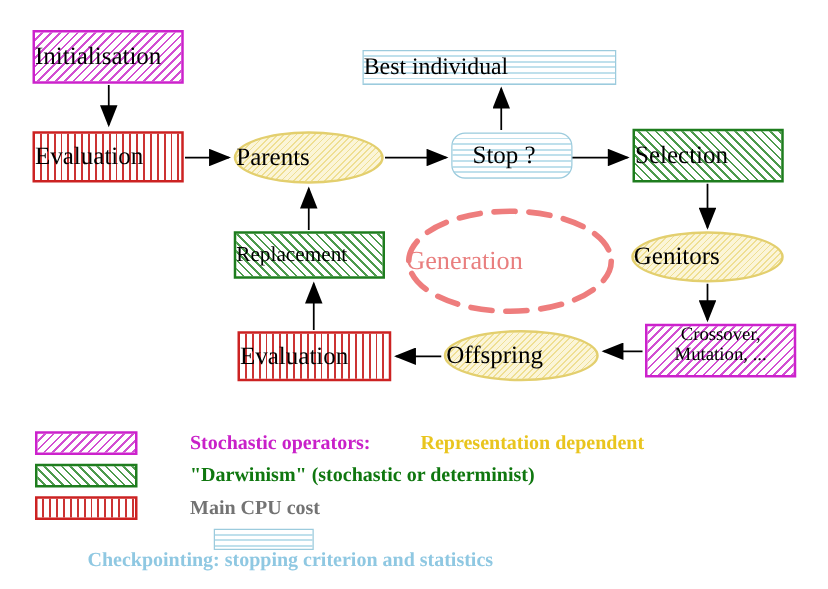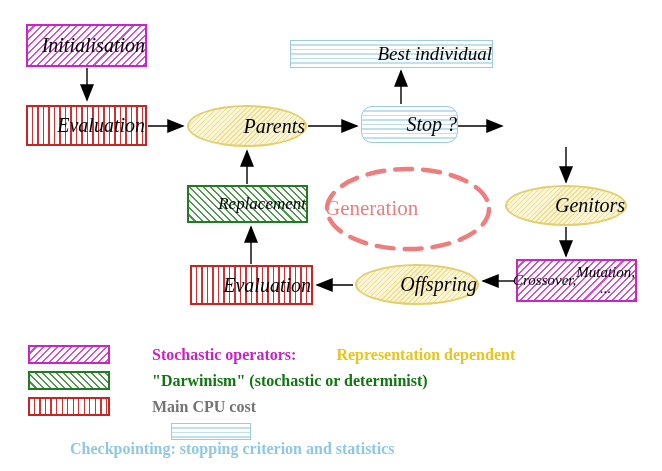--- a/index.html
+++ b/index.html
@@ -1,22 +1,22 @@
 <!DOCTYPE html>
 <html><head>
 <meta charset="utf-8">
 <style>
   html,body{margin:0;padding:0;background:#fff;}
   #canvas{
     position:relative;width:662px;height:471px;background:#fff;overflow:hidden;
     font-family:"Liberation Serif","DejaVu Serif",serif;
   }
   .node{
-    position:absolute;display:flex;align-items:center;justify-content:flex-end;
-    color:#000;text-align:center;line-height:1.05;box-sizing:content-box;font-style:italic;
+    position:absolute;display:flex;align-items:center;justify-content:flex-start;
+    color:#000;text-align:center;line-height:1.05;box-sizing:content-box;
   }
   
   .hatch-magenta{
     border:2px solid #cc22cc;background-color:#fff;
     background-image:repeating-linear-gradient(135deg,rgba(0,0,0,0) 0 3.5px,#d24fd2 3.5px 5px);
   }
   .hatch-green{
     border:2px solid #1e7d1e;background-color:#fff;
     background-image:repeating-linear-gradient(45deg,rgba(0,0,0,0) 0 3.5px,#4d9a4d 3.5px 5px);
   }
@@ -86,26 +86,29 @@
     </div>
 
   <div class="node hatch-cyan fs19" style="left:290px;top:40px;width:201px;height:26px;">
       <span>Best individual</span>
     </div>
 
   <div class="node hatch-cyan fs20" style="left:361px;top:106px;width:79px;height:35px;border-width:1.5px;border-radius:11px;padding-left:16px;">
       <span>Stop ?</span>
     </div>
 
+  <div class="node hatch-green fs20" style="left:506px;top:103px;width:117px;height:39px;">
+      <span>Selection</span>
+    </div>
 
   <div class="node ellipse-yellow fs20" style="left:505px;top:185px;width:118px;height:37px;">
       <span>Genitors</span>
     </div>
 
-  <div class="node hatch-magenta fs15" style="left:516px;top:259px;width:117px;height:39px;flex-direction:row;">
+  <div class="node hatch-magenta fs15" style="left:516px;top:259px;width:117px;height:39px;flex-direction:column;">
     <span>Crossover,</span>
     <span>Mutation, ...</span>
   </div>
 
   <div class="node ellipse-yellow fs20" style="left:355px;top:264px;width:120px;height:37px;">
       <span>Offspring</span>
     </div>
 
   <div class="node hatch-red fs20" style="left:190px;top:265px;width:119px;height:36px;">
       <span>Evaluation</span>

